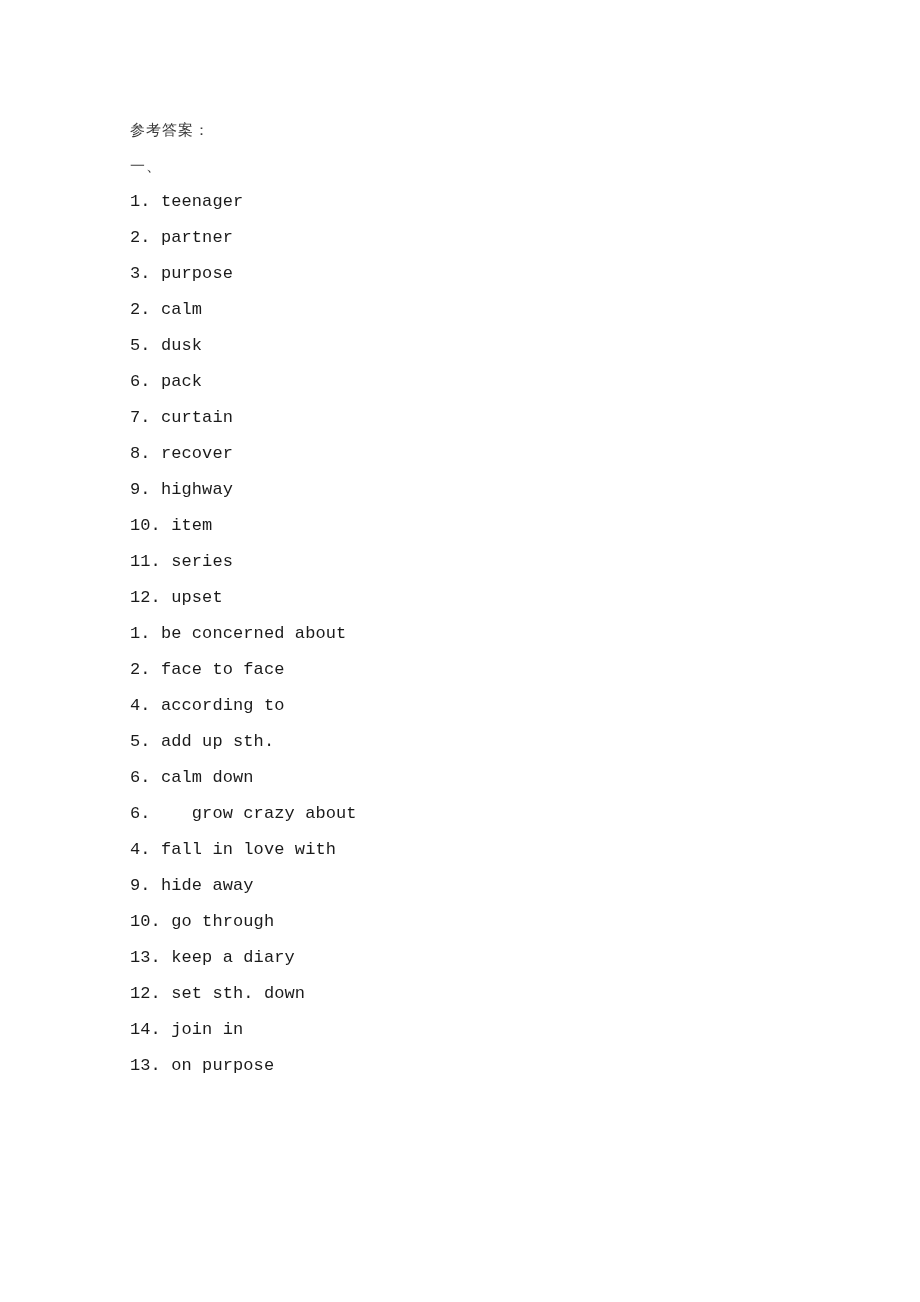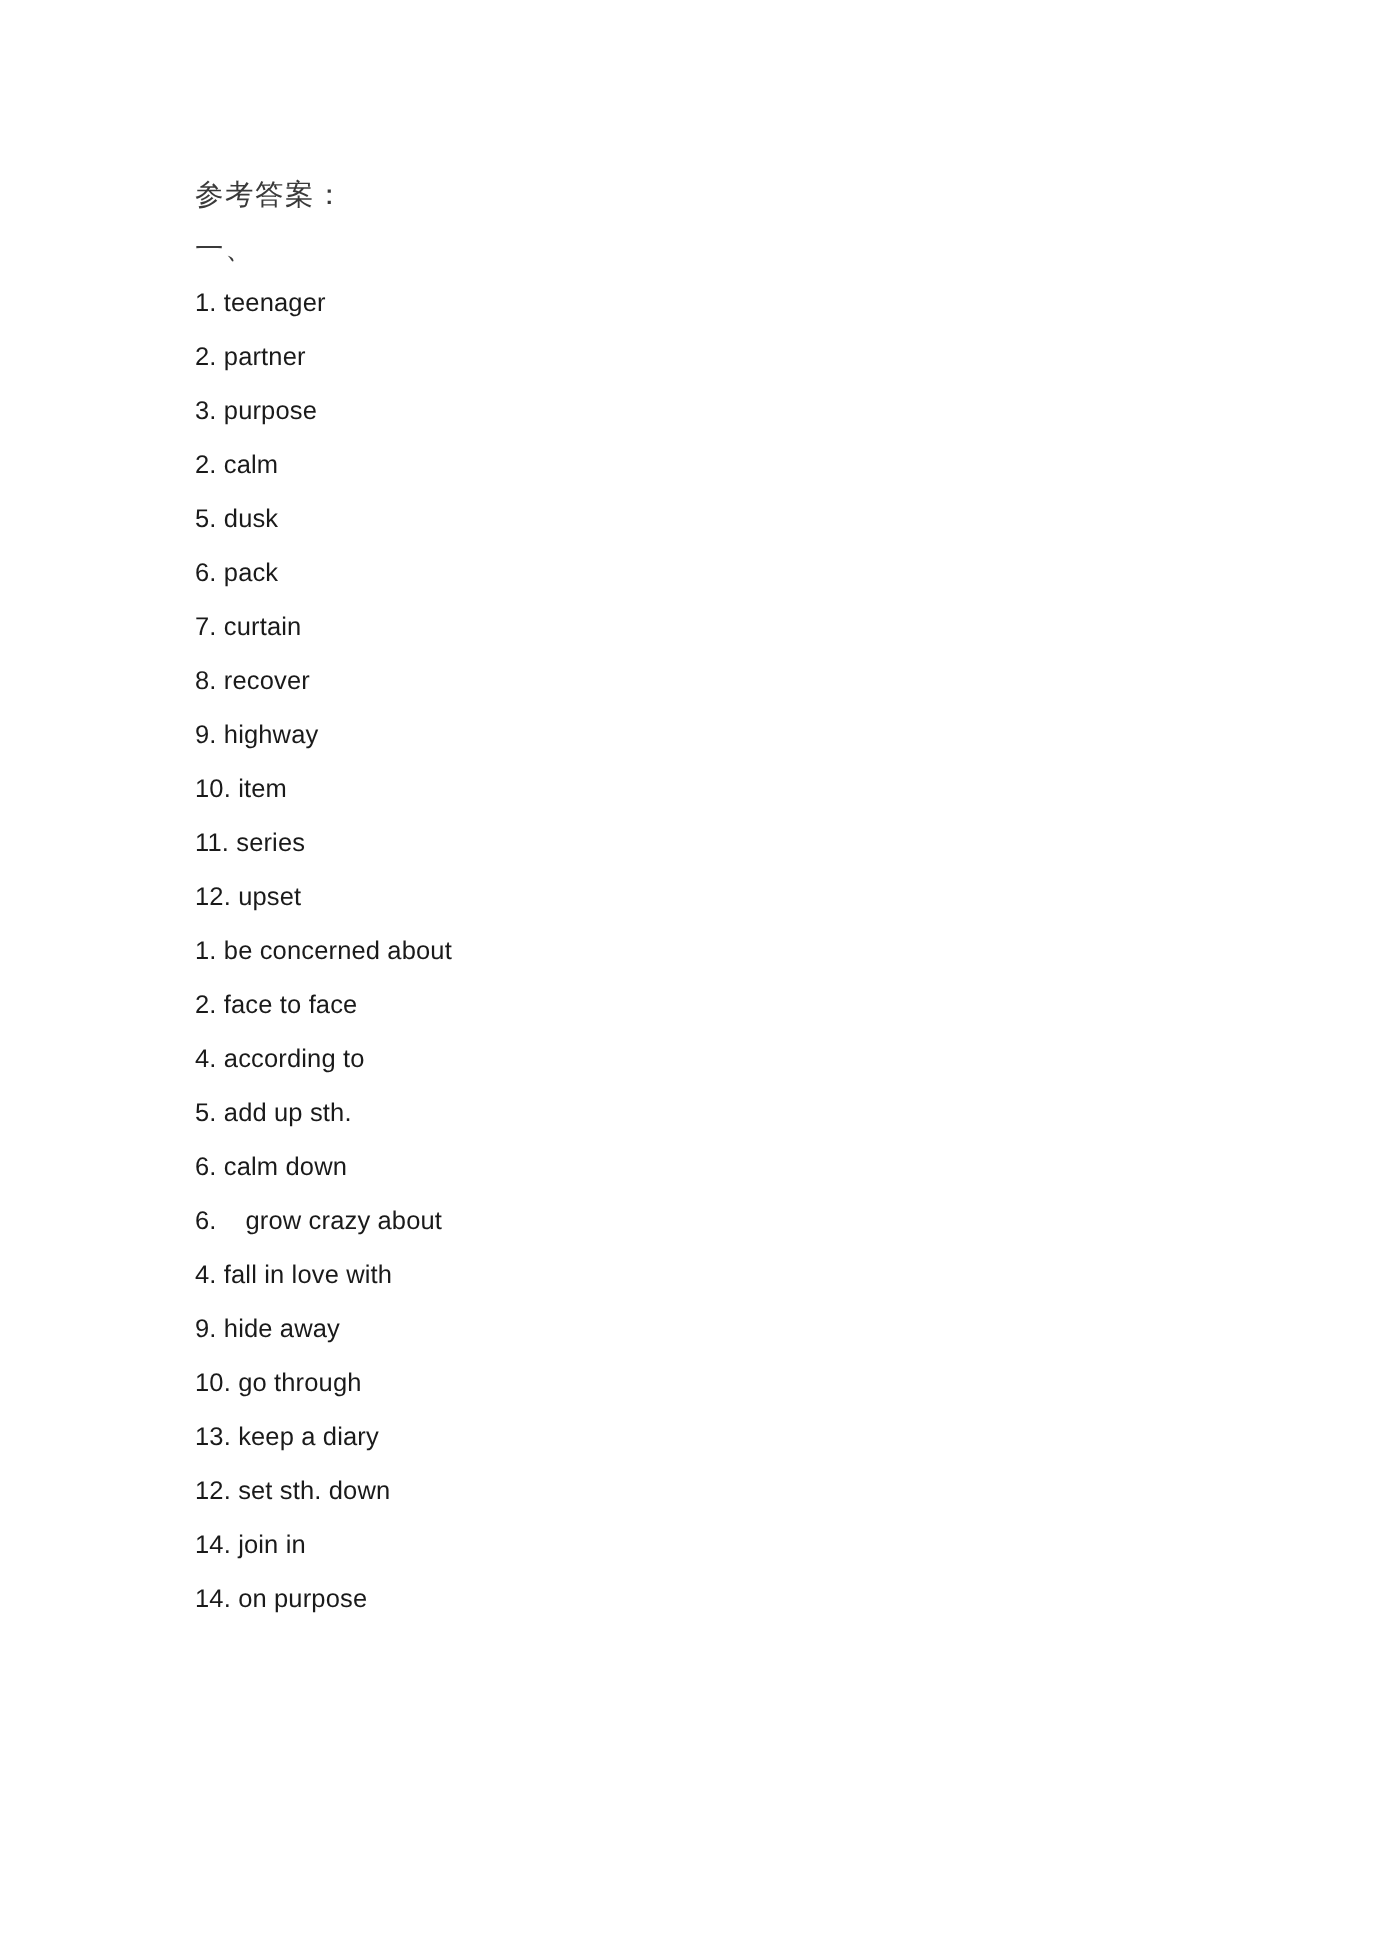--- a/index.html
+++ b/index.html
@@ -42,27 +42,27 @@
     line-height: 36px;
     font-size: 17px;
     color: #1a1a1a;
     white-space: pre;
     letter-spacing: 0.1px;
   }
 
   
   .line-cn {
     font-family: "DejaVu Serif", "Liberation Serif", serif;
-    font-size: 19px;
+    font-size: 15px;
     color: #3a3a3a;
     letter-spacing: 1px;
   }
 
   .line-en {
-    font-family: Liberation Sans, sans-serif;
+    font-family: Liberation Mono, monospace;
   }
 
   
   .line-en.indented-item {
     letter-spacing: 0.1px;
   }
 </style>
 </head>
 <body>
 
@@ -92,16 +92,16 @@
     <div class="line line-en">4. according to</div>
     <div class="line line-en">5. add up sth.</div>
     <div class="line line-en">6. calm down</div>
     <div class="line line-en indented-item">6.    grow crazy about</div>
     <div class="line line-en">4. fall in love with</div>
     <div class="line line-en">9. hide away</div>
     <div class="line line-en">10. go through</div>
     <div class="line line-en">13. keep a diary</div>
     <div class="line line-en">12. set sth. down</div>
     <div class="line line-en">14. join in</div>
-    <div class="line line-en">14. on purpose</div>
+    <div class="line line-en">13. on purpose</div>
 
   </div>
 </div>
 
 </body></html>

